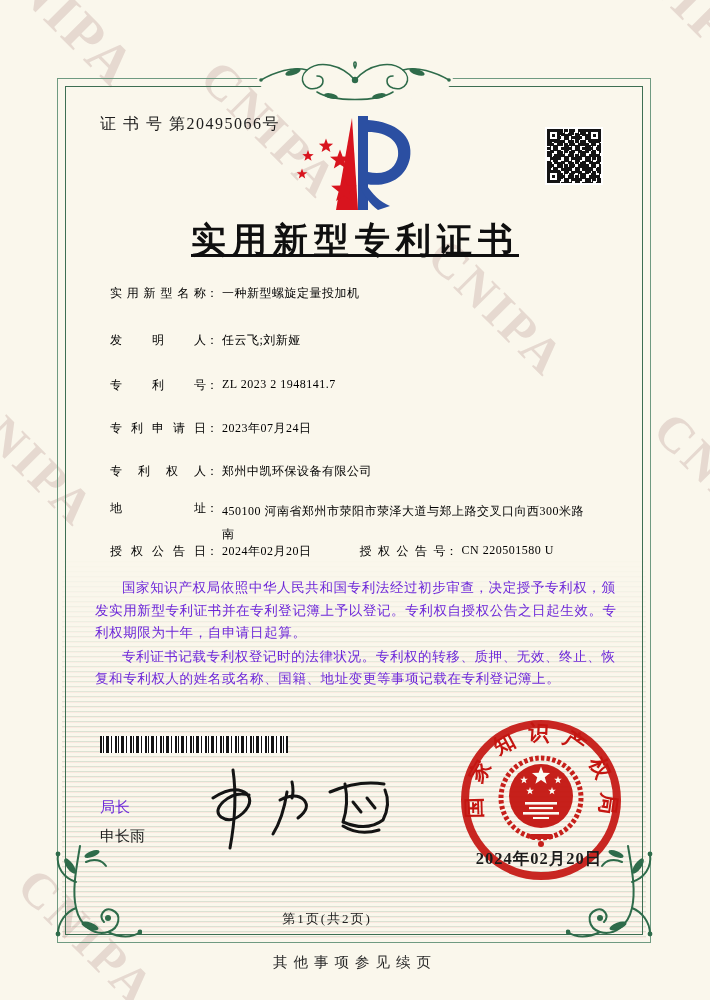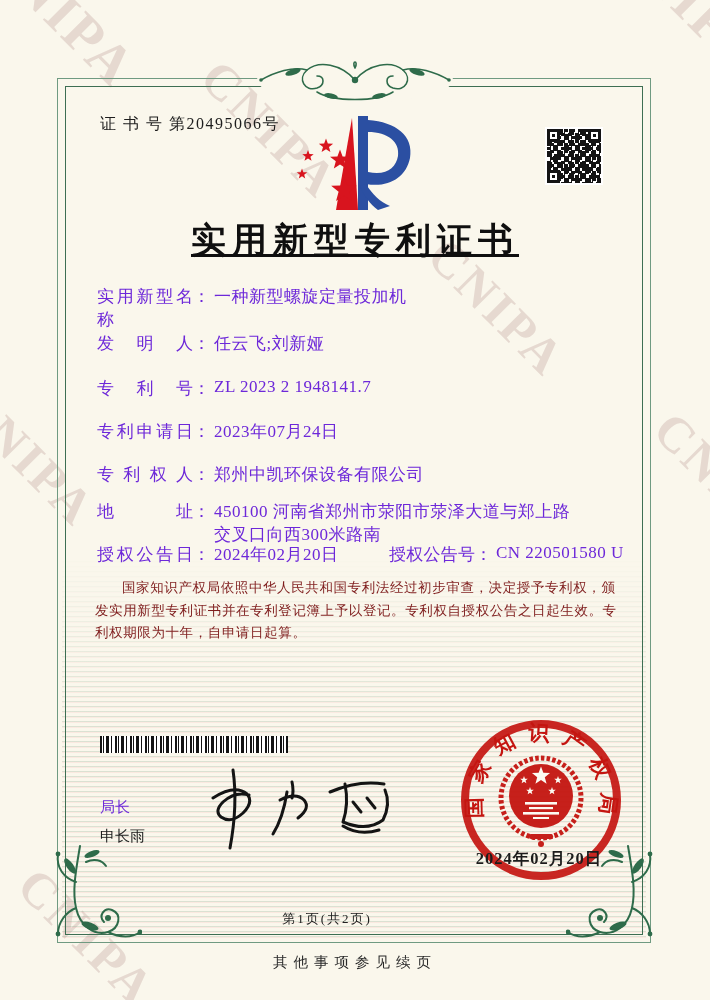--- a/index.html
+++ b/index.html
@@ -35,29 +35,29 @@
     font-size:35px;font-weight:700;letter-spacing:6px;color:#0f0f0f;text-decoration:underline;}
   
   .qr{position:absolute;left:545px;top:127px;width:58px;height:58px;background:#fff;}
   .qr-noise{position:absolute;inset:2px;
     background:
       repeating-conic-gradient(#141414 0% 25%, transparent 0% 50%) 0 0/7px 7px,
       repeating-conic-gradient(#fff 0% 25%, #141414 0% 50%) 0 0/11px 11px;}
   .finder{position:absolute;width:13px;height:13px;border:3px solid #141414;background:#fff;box-sizing:border-box;}
   .finder::after{content:"";position:absolute;left:2px;top:2px;width:3px;height:3px;background:#141414;}
   
-  .row{position:absolute;left:97px;font-size:17px;color:#6d28d9;}
+  .row{position:absolute;left:110px;font-size:12px;color:#000000;}
   .lab{display:inline-block;width:96px;text-align:justify;text-align-last:justify;vertical-align:top;}
   .lab2{display:inline-block;width:86px;text-align:justify;text-align-last:justify;vertical-align:top;}
   .col{display:inline-block;vertical-align:top;}
   .val{display:inline-block;vertical-align:top;margin-left:4px;letter-spacing:.5px;}
   .val-wrap{width:372px;line-height:23px;}
   
   .paras{position:absolute;left:95px;top:577px;width:522px;font-size:13.5px;line-height:22.5px;
-    color:#7f1d1d;letter-spacing:.6px;}
+    color:#6d28d9;letter-spacing:.6px;}
   .paras p{margin:0 0 1px 0;text-indent:2em;}
   
   .barcode{position:absolute;left:100px;top:736px;width:188px;height:17px;
     background:repeating-linear-gradient(90deg,#121212 0 2px,#fff 2px 3px,#121212 3px 4px,#fff 4px 6px,#121212 6px 9px,#fff 9px 11px,#121212 11px 12px,#fff 12px 15px);}
   
   .sig-title{position:absolute;left:100px;top:798px;font-size:15px;font-family:Liberation Serif, serif;color:#6d28d9;}
   .sig-name{position:absolute;left:100px;top:827px;font-size:15px;font-family:"Liberation Sans",sans-serif;color:#1b1b1b;}
   
   .pagenum{position:absolute;left:0;top:910px;width:654px;text-align:center;font-size:13px;letter-spacing:2px;color:#222;}
   .contnote{position:absolute;left:0;top:953px;width:710px;text-align:center;font-size:14.5px;letter-spacing:6px;color:#2a2a2a;}
@@ -194,20 +194,21 @@
   <span class="lab">地址</span><span class="col">：</span><span class="val val-wrap">450100 河南省郑州市荥阳市荥泽大道与郑上路交叉口向西300米路南</span>
 </div>
 <div class="row" style="top:543px;">
   <span class="lab">授权公告日</span><span class="col">：</span><span class="val">2024年02月20日</span>
   <span style="display:inline-block;width:42px;"></span>
   <span class="lab2">授权公告号</span><span class="col">：</span><span class="val">CN 220501580 U</span>
 </div>
 
 <div class="paras">
   <p>国家知识产权局依照中华人民共和国专利法经过初步审查，决定授予专利权，颁发实用新型专利证书并在专利登记簿上予以登记。专利权自授权公告之日起生效。专利权期限为十年，自申请日起算。</p>
+  <p>专利证书记载专利权登记时的法律状况。专利权的转移、质押、无效、终止、恢复和专利权人的姓名或名称、国籍、地址变更等事项记载在专利登记簿上。</p>
 </div>
 
 <div class="barcode"></div>
 
 <div class="sig-title">局长</div>
 <div class="sig-name">申长雨</div>
 <div class="abs" style="left:195px;top:760px;width:210px;height:95px;">
   <svg width="210" height="95" viewBox="0 0 210 95">
     <g stroke="#141414" stroke-width="3" fill="none" stroke-linecap="round" stroke-linejoin="round">
       <path d="M18,38 q22,-14 34,-4 q7,8 -4,19 q-12,11 -22,4 q-7,-6 2,-15 q12,-11 26,-7"></path>

